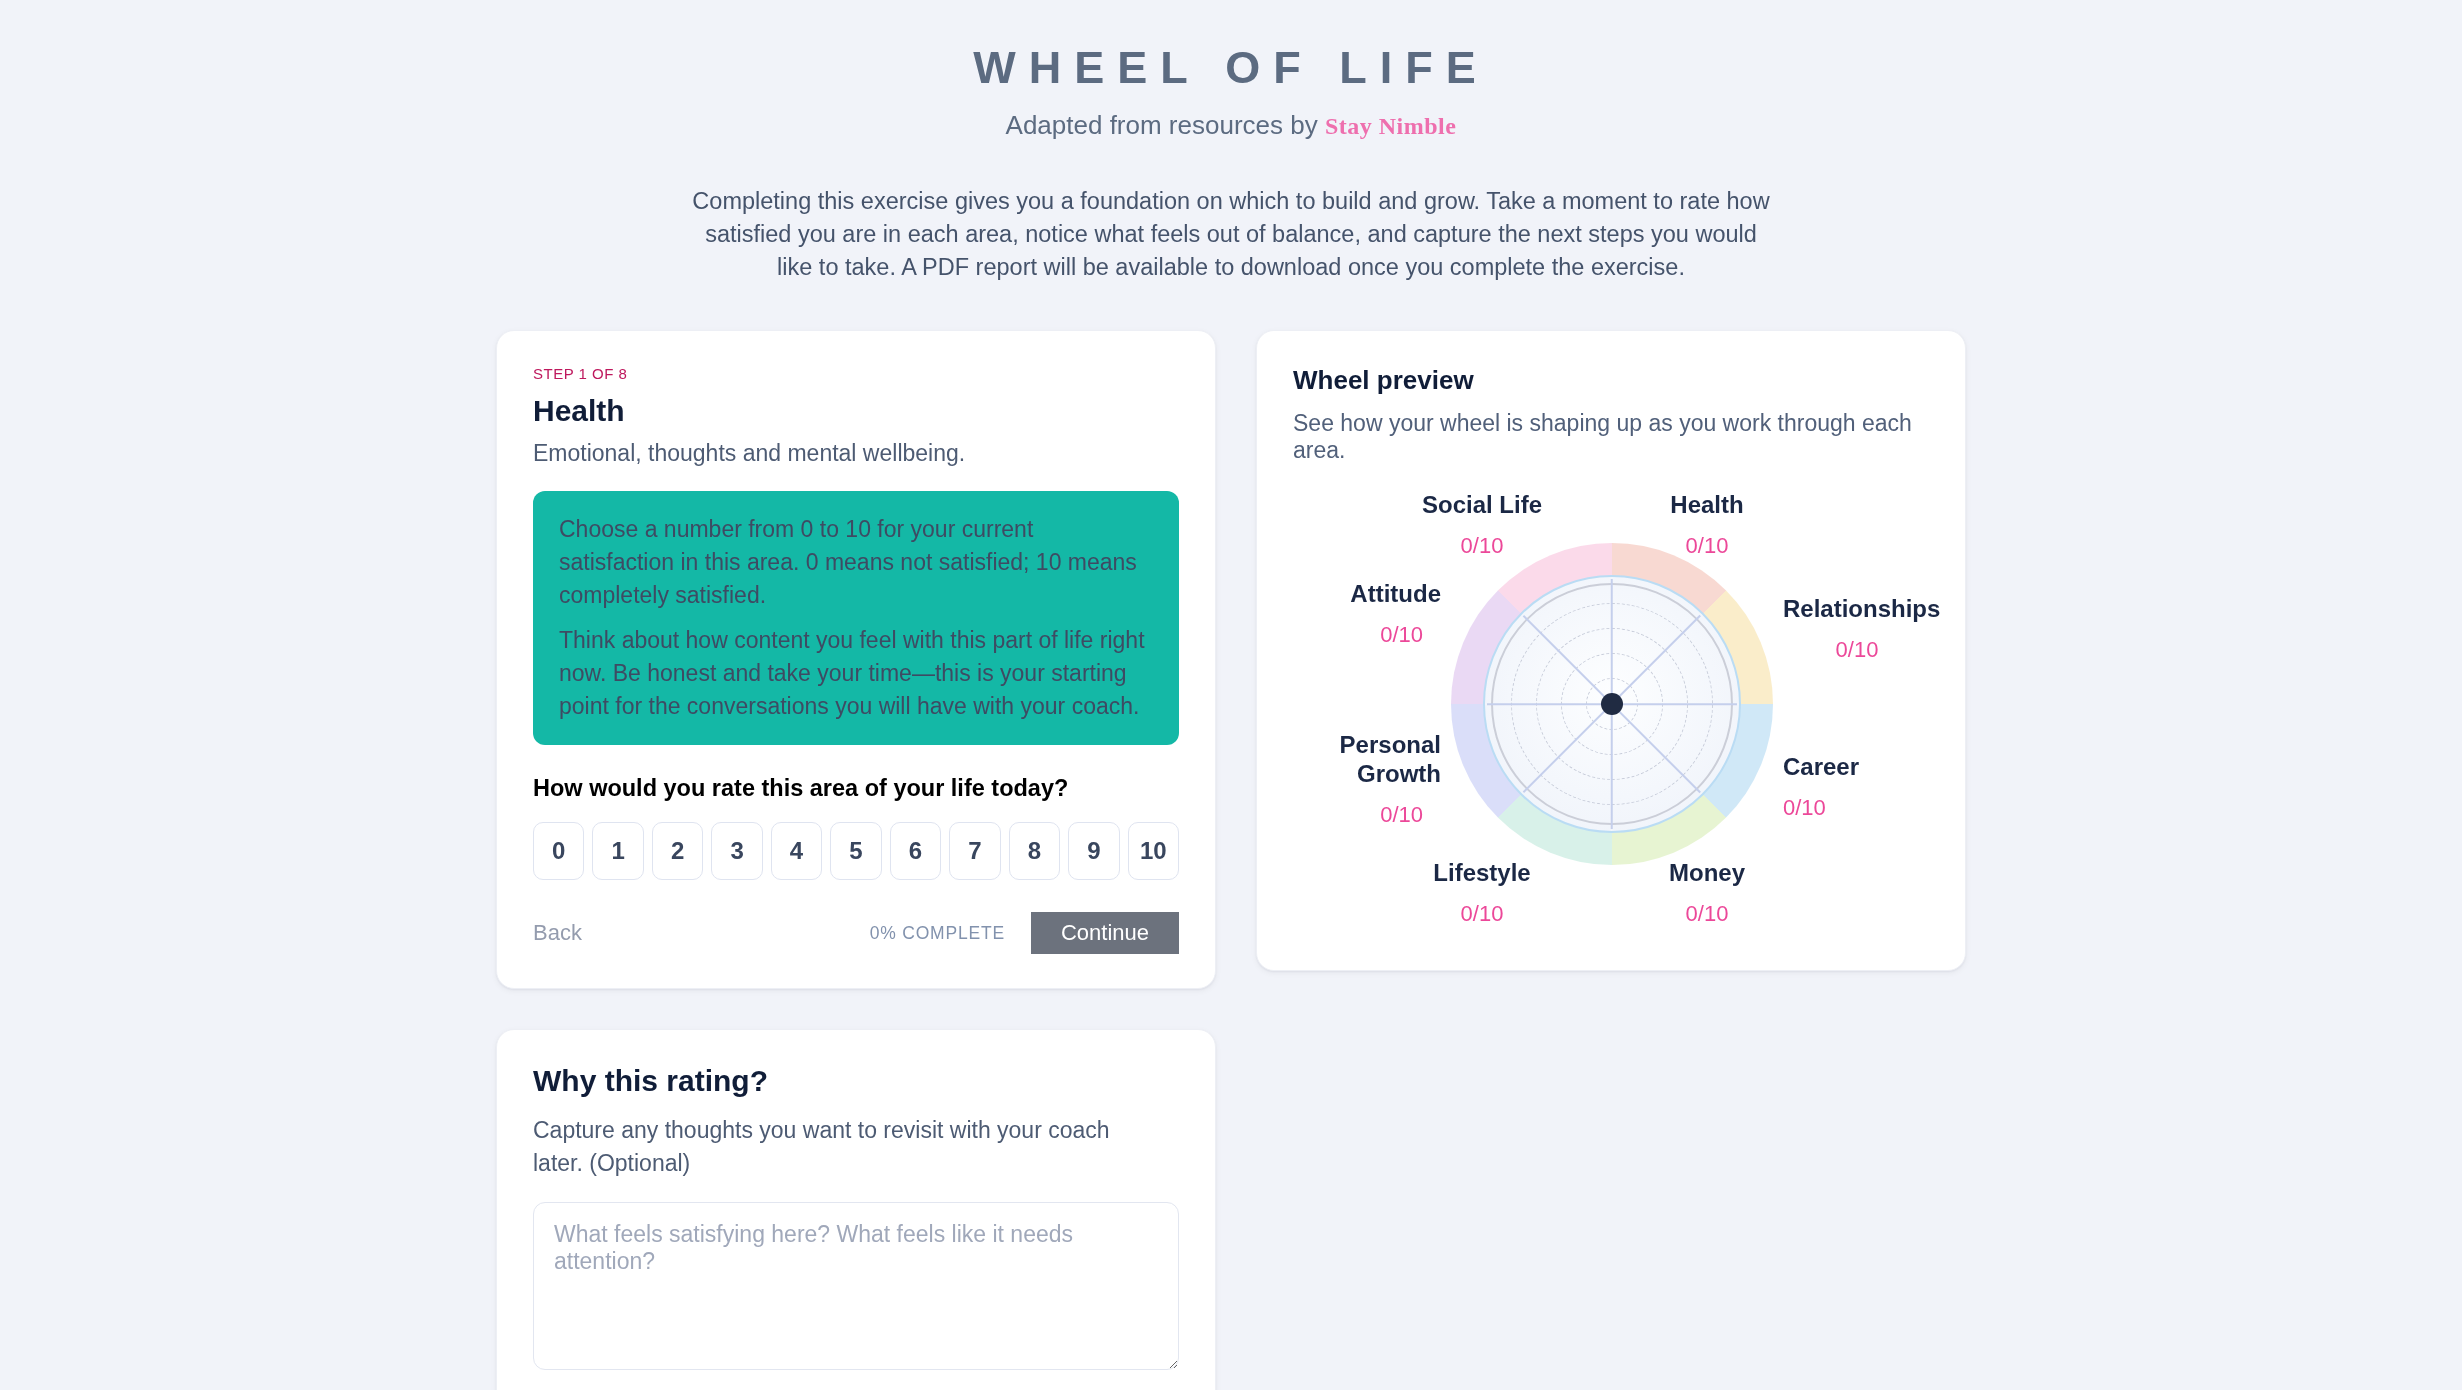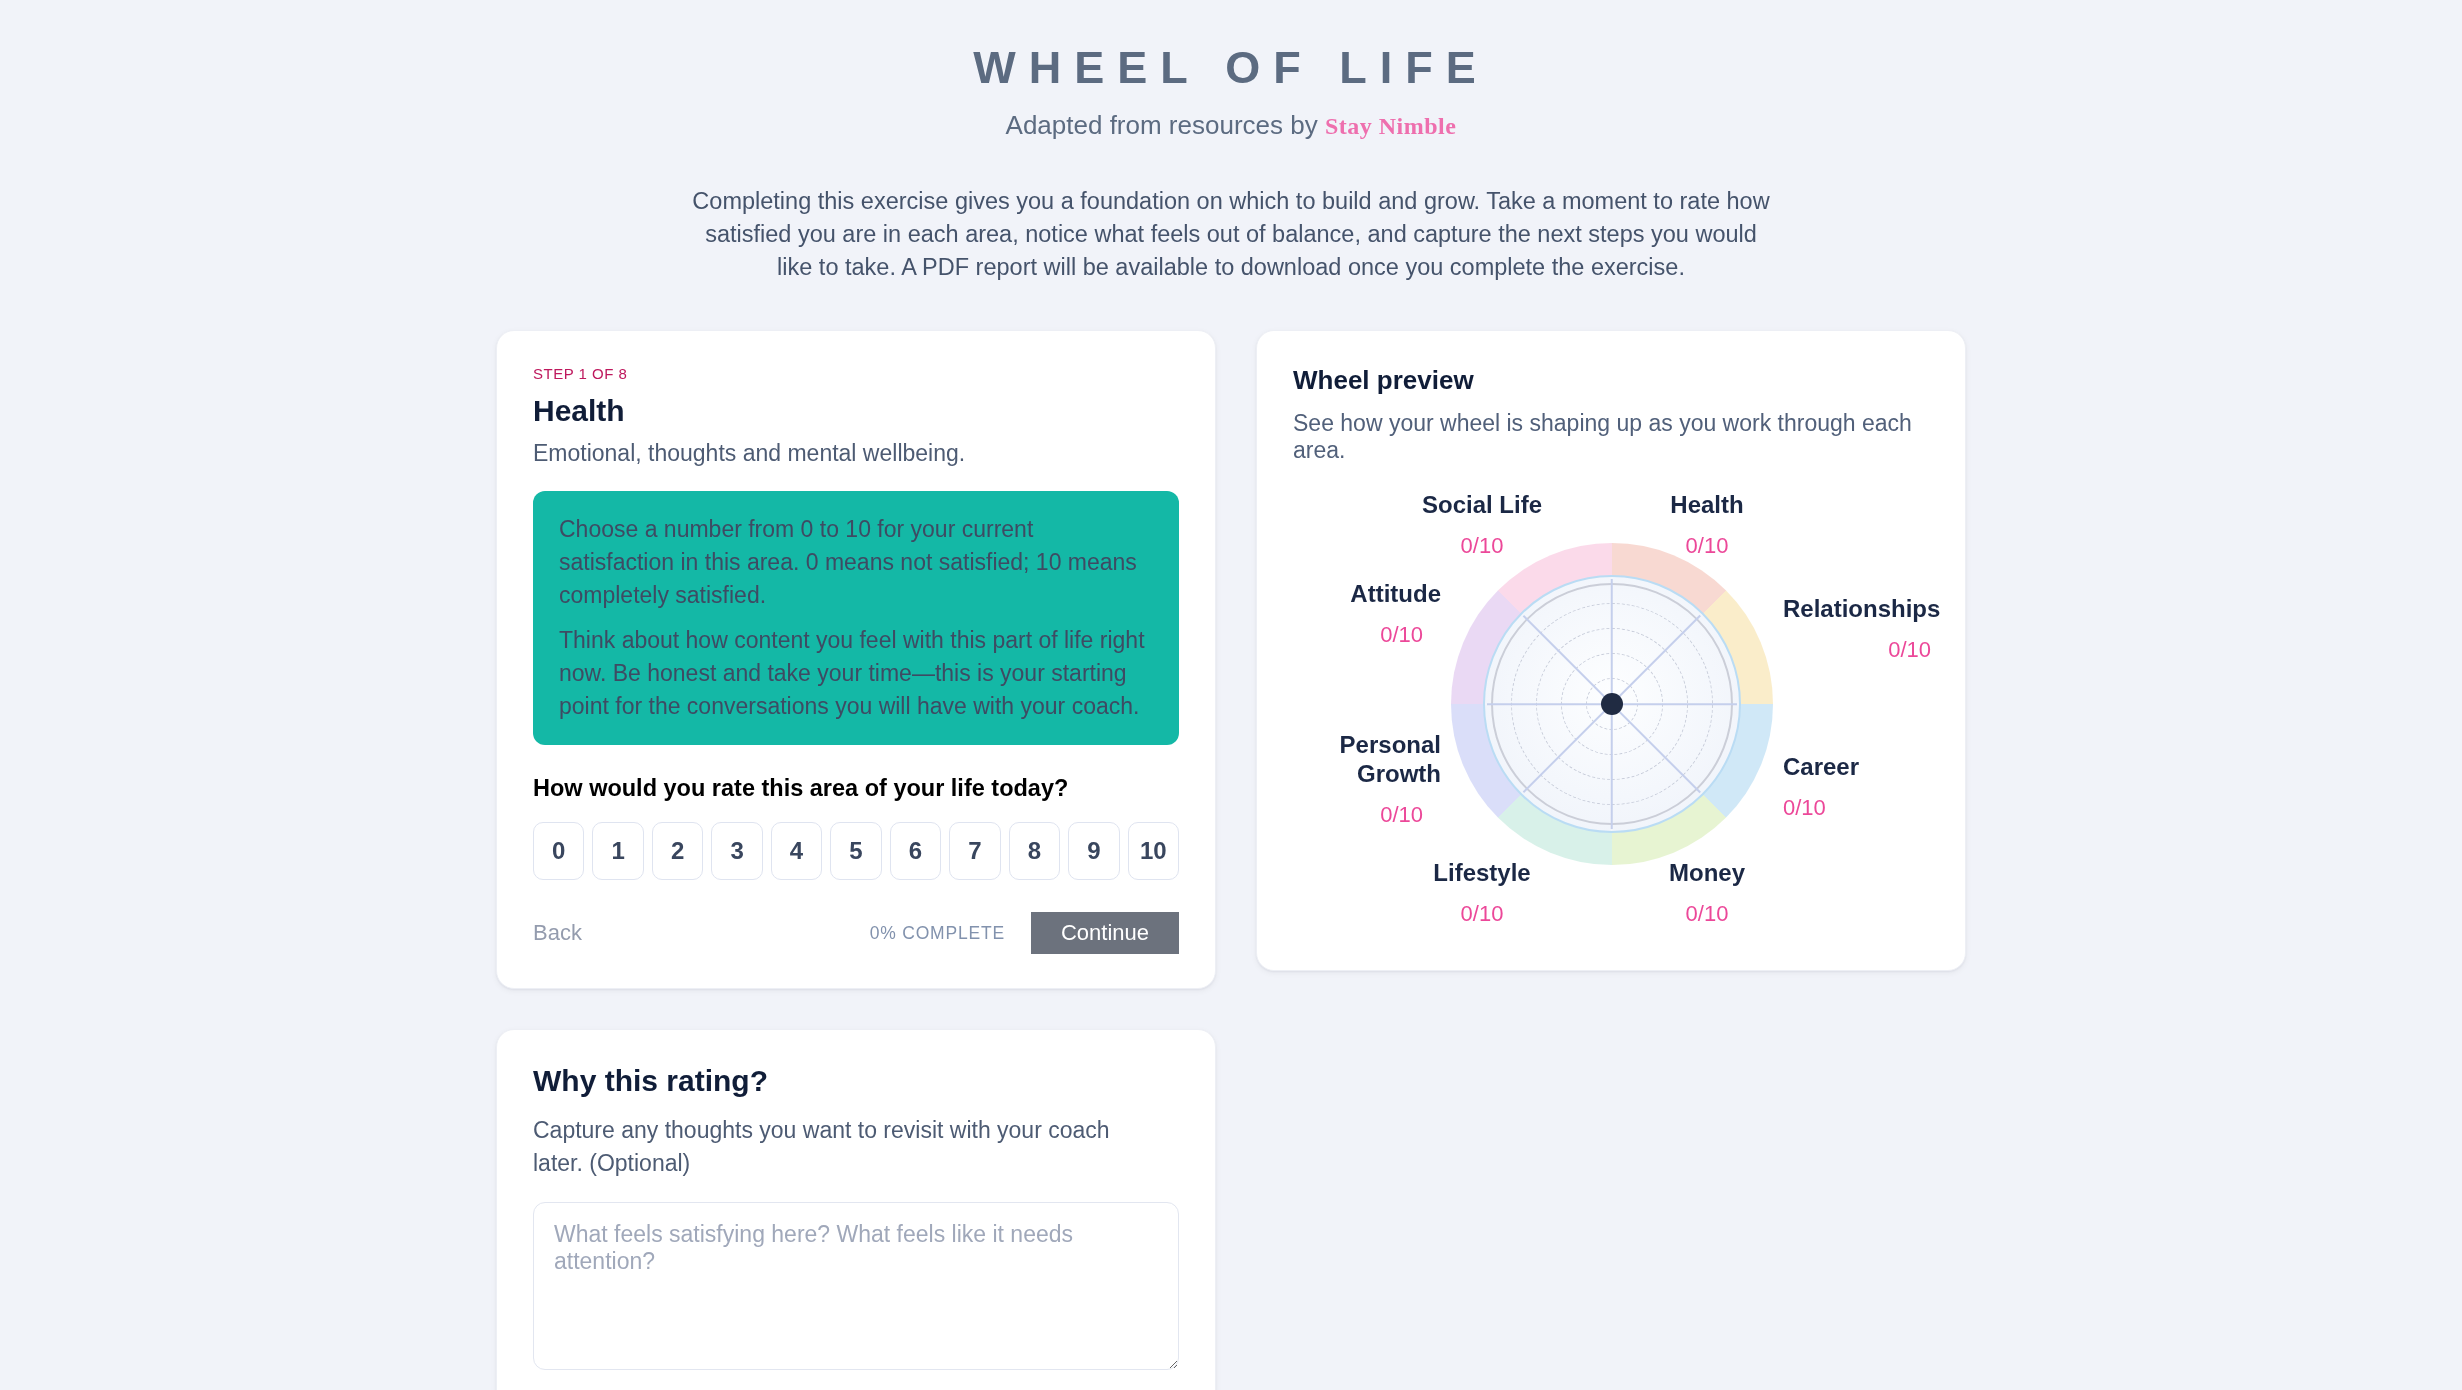--- a/index.html
+++ b/index.html
@@ -112,21 +112,21 @@
     position: absolute; left: 50%; top: 50%; width: 22px; height: 22px;
     margin: -11px 0 0 -11px; border-radius: 50%; background: #202b42;
   }
 
   .wlabel-box { position: absolute; }
   .wlabel { font-size: 24px; font-weight: 700; color: #1b2845; line-height: 29px; }
   .wvalue { margin-top: 14px; font-size: 22px; color: #ec4899; }
   .pos-tl { left: 99px;  top: 0;     width: 180px; text-align: center; }
   .pos-tr { left: 324px; top: 0;     width: 180px; text-align: center; }
   .pos-lu { left: 0;     top: 89px; width: 148px; text-align: right; }
-  .pos-ru { left: 490px; top: 104px; width: 148px; text-align: right; }
+  .pos-ru { left: 490px; top: 104px; width: 148px; text-align: center; }
   .pos-ll { left: 0;     top: 240px; width: 148px; text-align: right; }
   .pos-rl { left: 490px; top: 262px; width: 148px; text-align: left; }
   .pos-bl { left: 99px;  top: 368px; width: 180px; text-align: center; }
   .pos-br { left: 324px; top: 368px; width: 180px; text-align: center; }
   .pos-lu .wvalue, .pos-ll .wvalue { padding-right: 18px; }
 
   
   .notes-card { margin-top: 40px; }
   .notes-title { font-size: 30px; font-weight: 700; color: #101d38; }
   .notes-desc { margin-top: 16px; font-size: 23px; line-height: 33px; color: #4d5b73; max-width: 610px; }

